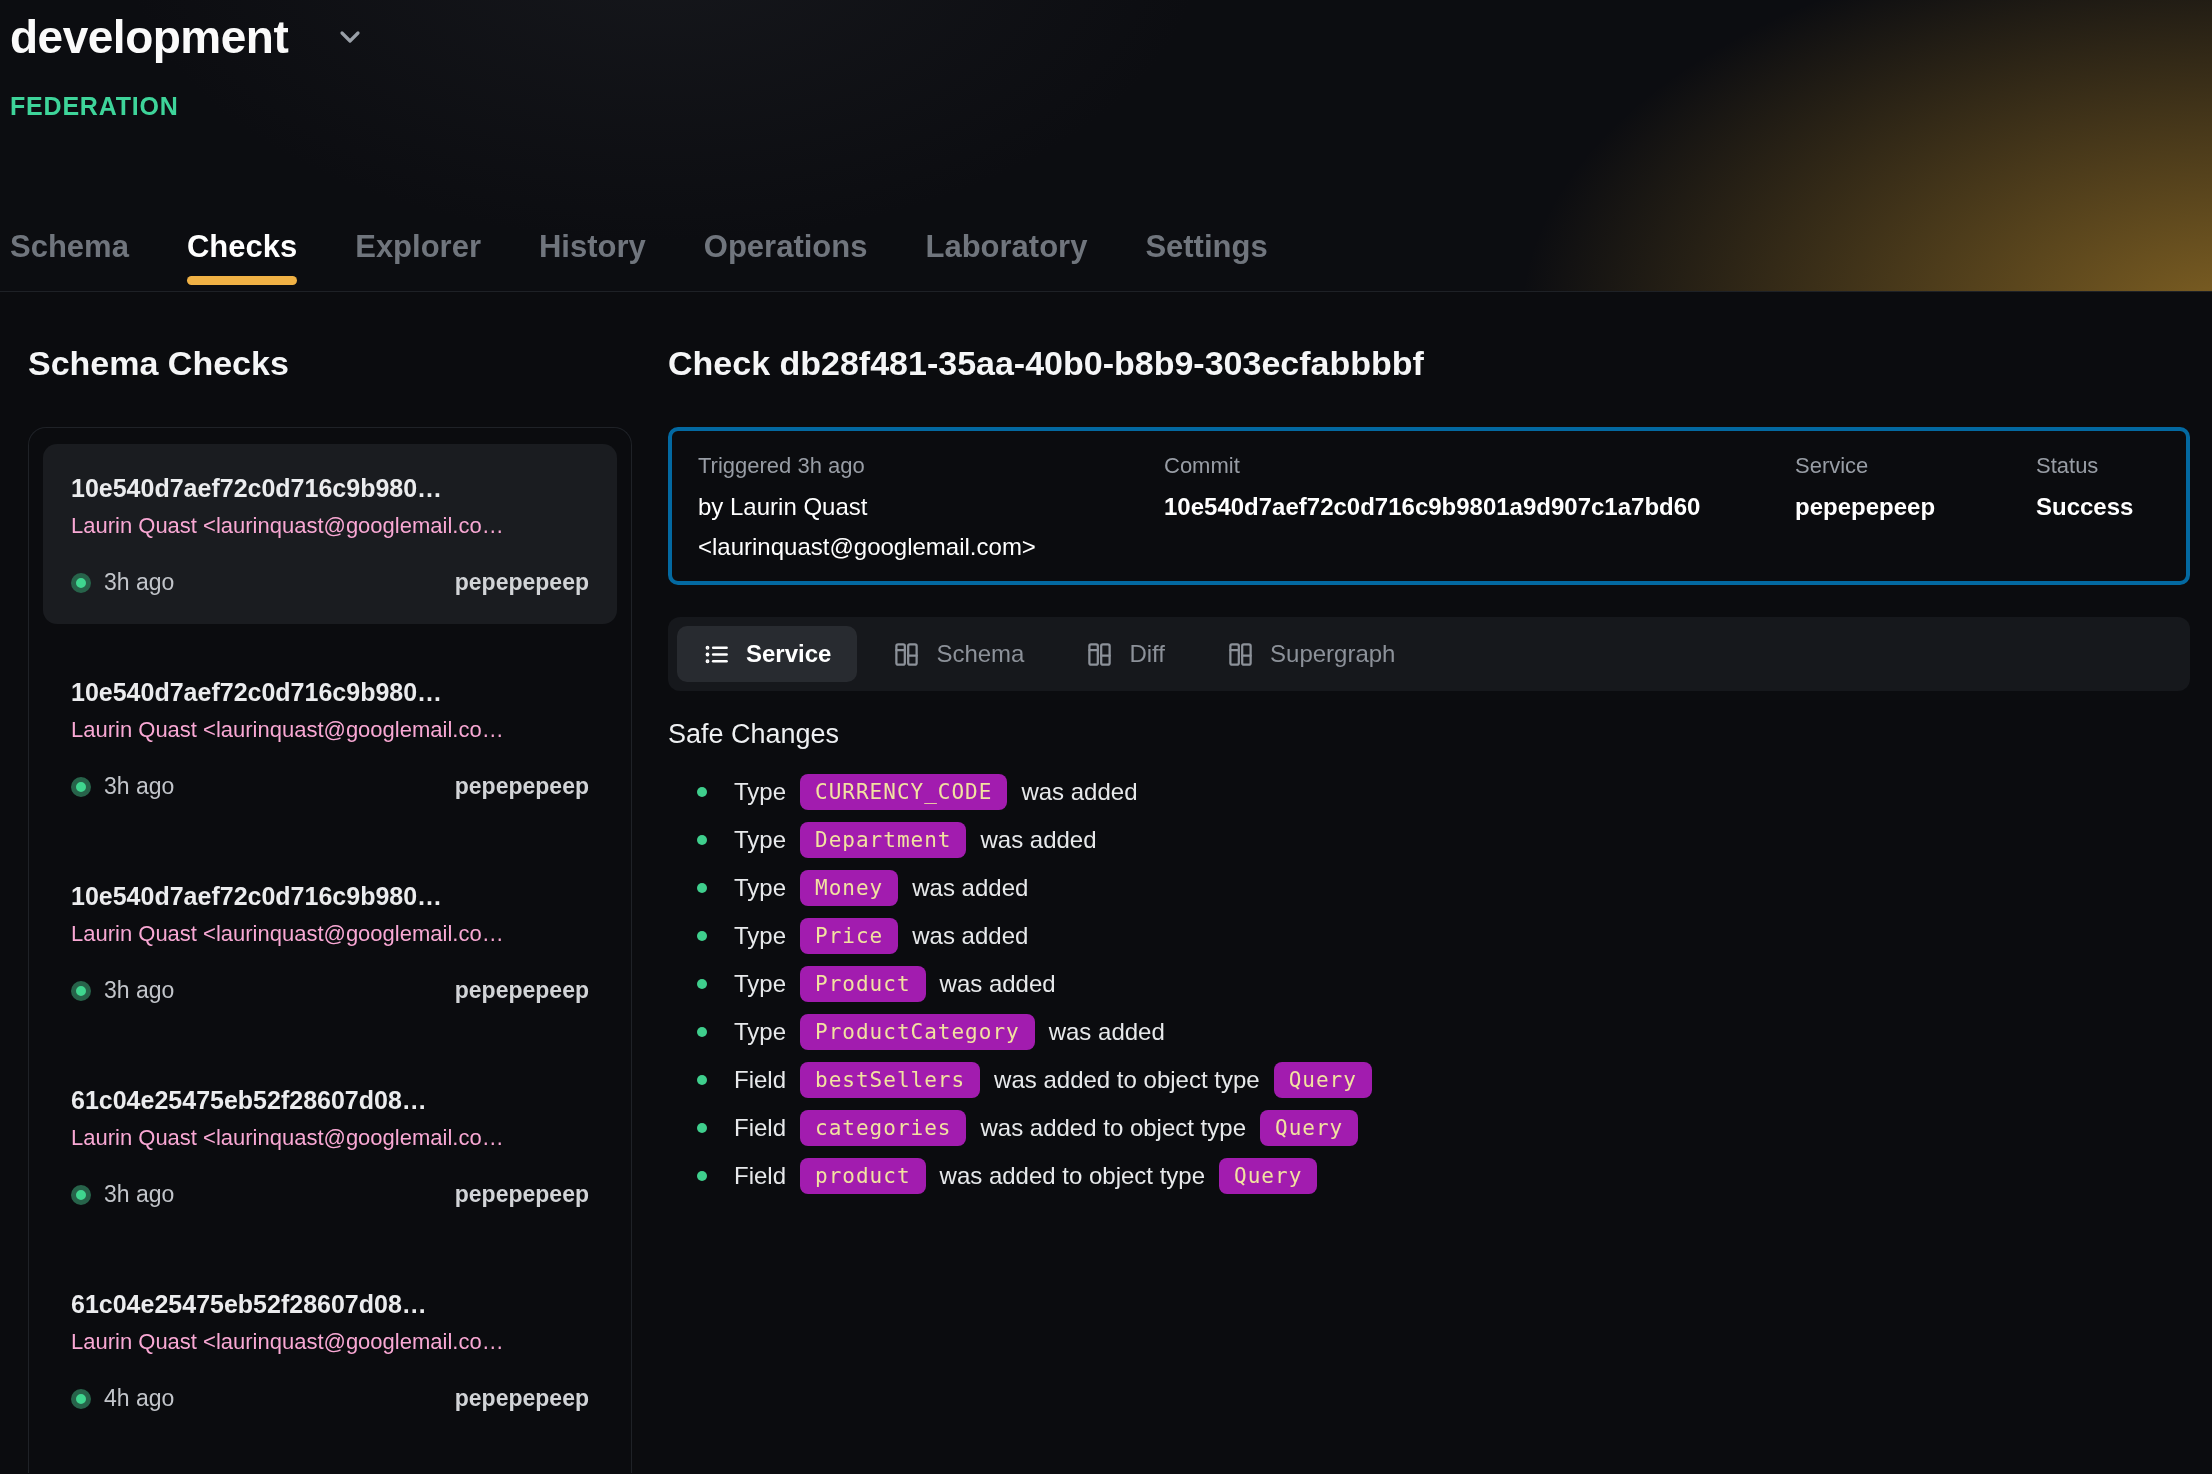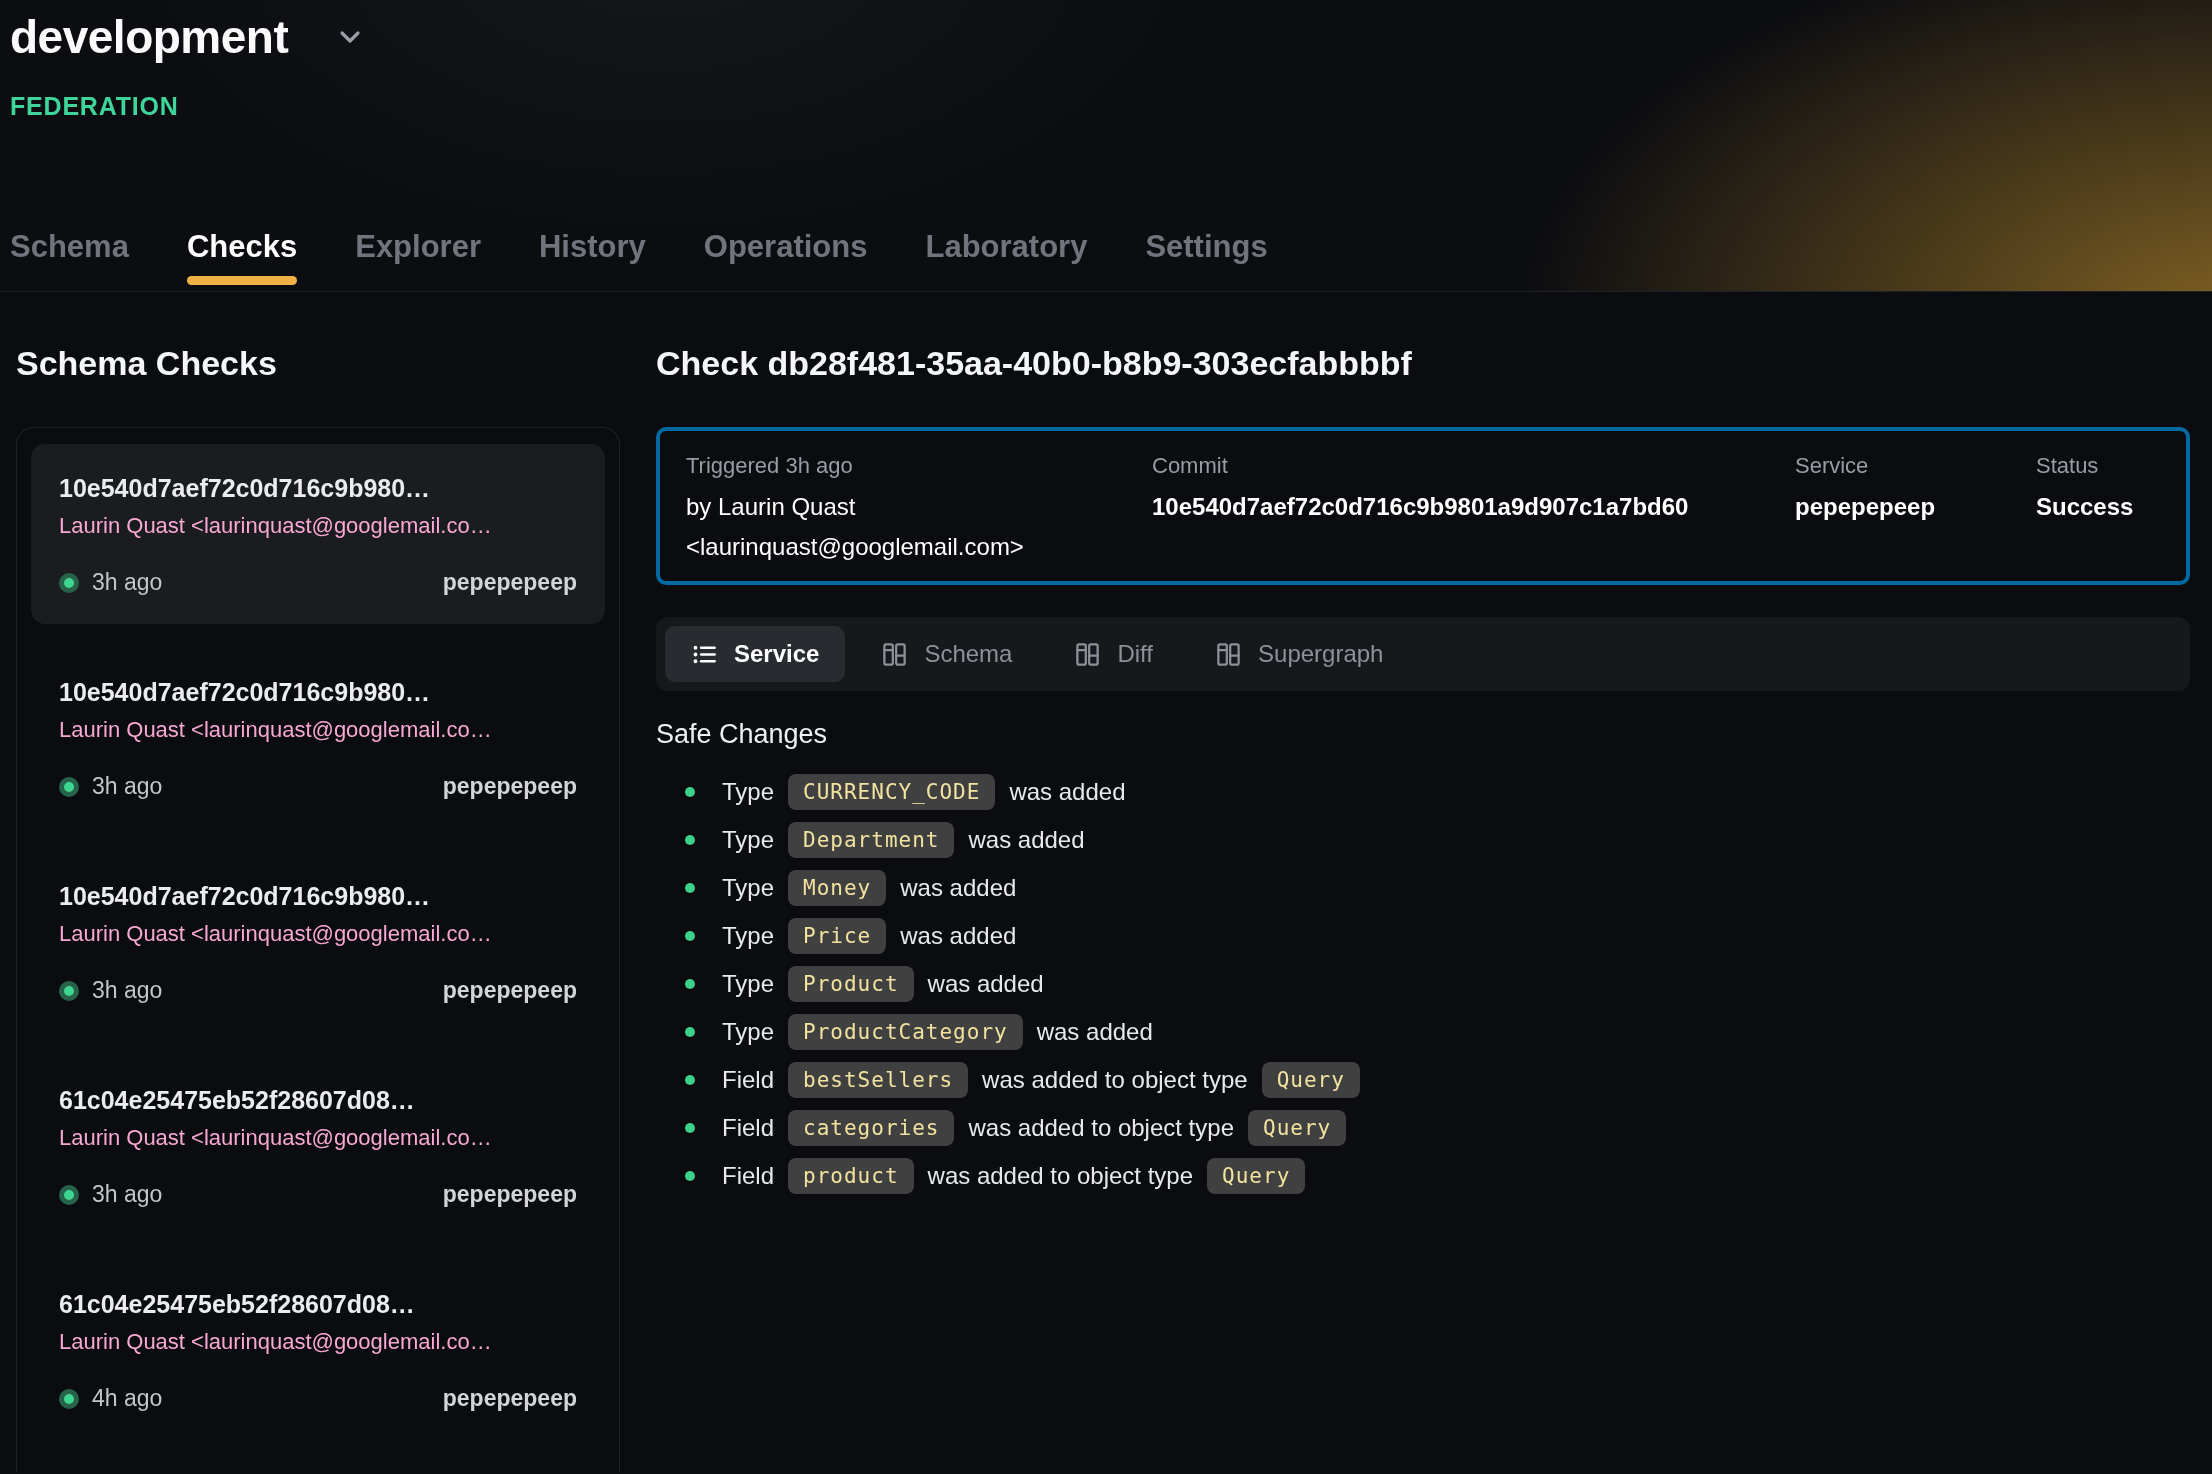--- a/index.html
+++ b/index.html
@@ -34,21 +34,21 @@
   .top-tab.active::after {
     content: ""; position: absolute; left: 0; right: 0; bottom: 6px;
     height: 9px; border-radius: 5px; background: #f0b145;
   }
 
   
   .content { display: flex; gap: 36px; padding: 0 22px 0 16px; height: 1181px; }
   h2.section-h { font-size: 34px; font-weight: 700; margin: 52px 0 44px; color: #f5f6f7; }
 
   
-  .left-col { width: 604px; flex: none; display: flex; flex-direction: column; }
+  .left-col { width: 604px; flex: none; display: flex; flex-direction: column; margin-left: 12px; }
   .checks-panel {
     flex: 1; border: 1px solid #1f2227; border-bottom: none;
     border-radius: 18px 18px 0 0; padding: 16px 14px; overflow: hidden;
   }
   .check-card { padding: 30px 28px 28px; border-radius: 14px; margin-bottom: 24px; cursor: pointer; }
   .check-card.selected { background: #1a1c20; }
   .cc-hash { font-size: 25px; font-weight: 700; color: #ebecee; white-space: nowrap; overflow: hidden; }
   .cc-author { font-size: 22px; color: #f9a8d4; margin-top: 10px; white-space: nowrap; overflow: hidden; }
   .cc-meta { display: flex; align-items: center; margin-top: 30px; }
   .status-dot {
@@ -79,21 +79,21 @@
     padding: 14px 26px; border-radius: 10px; cursor: pointer;
   }
   .view-tab.active { background: #282b30; color: #ffffff; font-weight: 700; }
   .view-tab svg { width: 27px; height: 27px; flex: none; }
 
   .safe-title { font-size: 27px; font-weight: 500; color: #eef0f2; margin: 28px 0 18px; }
   ul.changes { list-style: none; margin: 0; padding: 0; }
   .change-row { display: flex; align-items: center; min-height: 47px; margin-bottom: 1px; font-size: 24px; color: #e7e9eb; }
   .bullet { width: 10px; height: 10px; border-radius: 50%; background: #3fcf8d; margin: 0 27px 0 29px; flex: none; }
   .code-chip {
-    background: #404040; color: #f2e2a0;
+    background: #a21caf; color: #f2e2a0;
     font-family: "DejaVu Sans Mono", monospace; font-size: 21px;
     padding: 6px 15px; border-radius: 8px; margin: 0 14px; letter-spacing: 1px; white-space: nowrap;
   }
 </style>
 </head>
 <body>
 
 <header class="header">
   <div class="title-row">
     <h1 class="project-title">development</h1>

